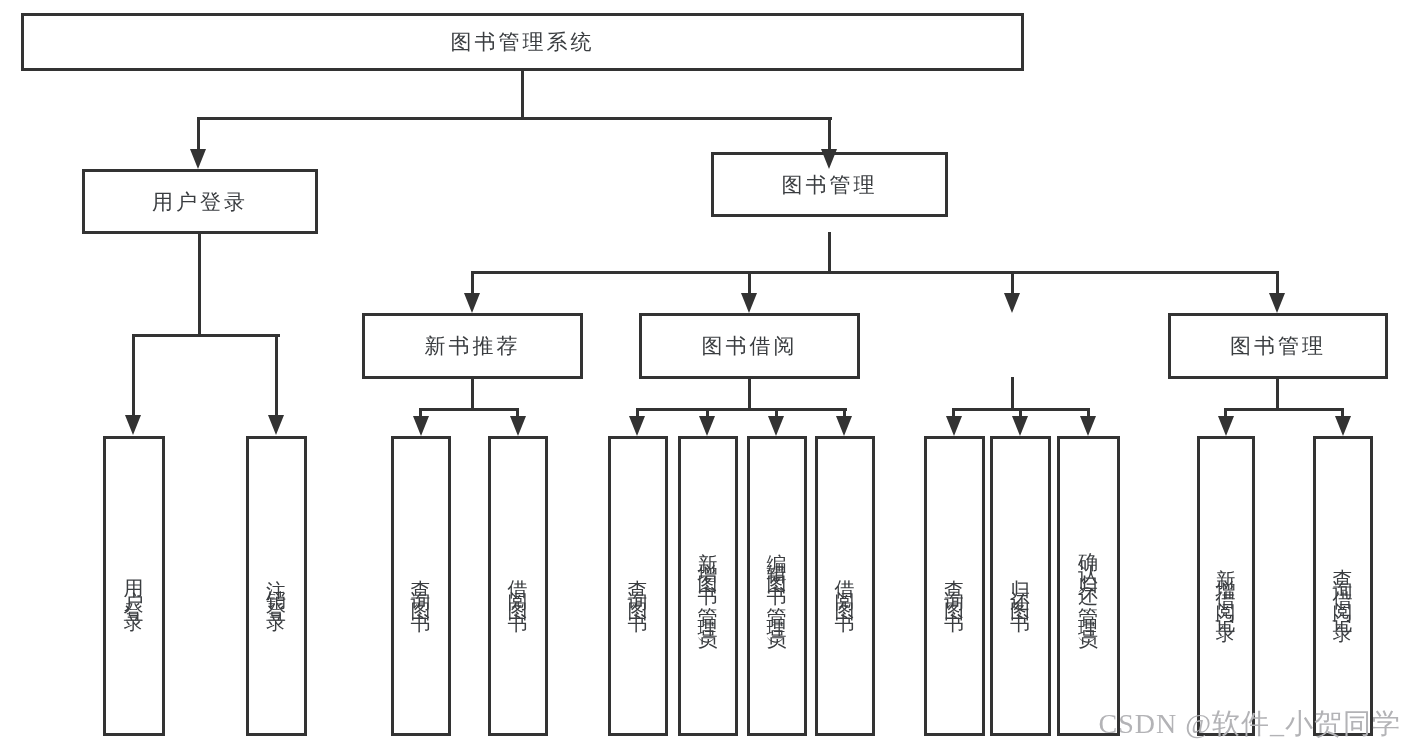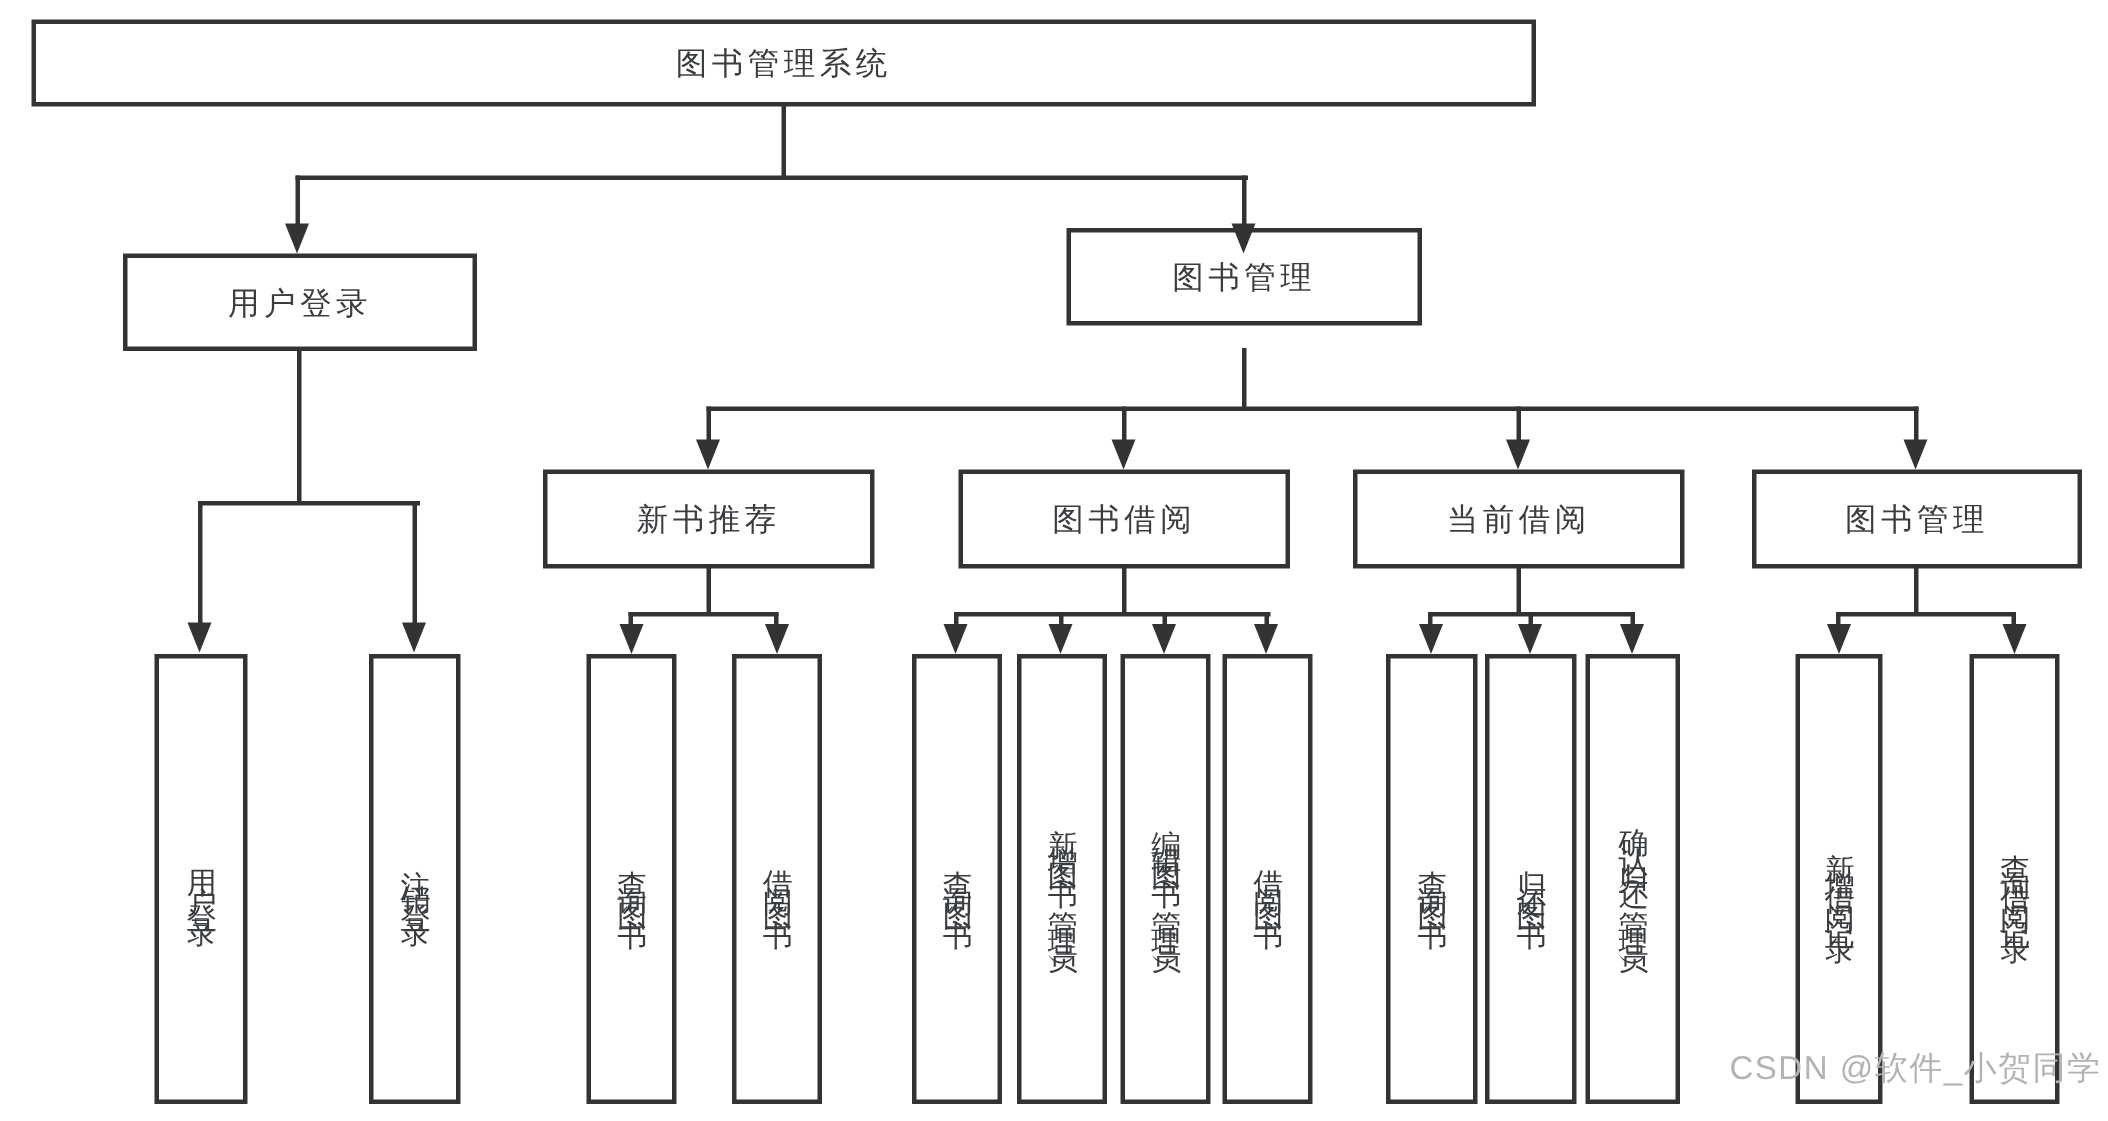--- a/index.html
+++ b/index.html
@@ -7,21 +7,21 @@
     --text:#3a3d40;
     --bg:#ffffff;
     --wm:#b3b3b6;
   }
   html,body{margin:0;padding:0;background:#fff;}
   .canvas{
     position:relative;
     width:1405px;height:747px;
     background:var(--bg);
     overflow:hidden;
-    font-family:Liberation Sans, sans-serif;
+    font-family:Liberation Serif, serif;
   }
   .hbox{
     position:absolute;box-sizing:border-box;
     border:3px solid var(--line);background:#fff;
     display:flex;align-items:center;justify-content:center;
     font-size:21px;color:var(--text);letter-spacing:3px;
     white-space:nowrap;
   }
   .vbox{
     position:absolute;box-sizing:border-box;
@@ -37,41 +37,40 @@
   .vline,.hline{position:absolute;background:var(--line);}
   .vline{width:3px;}
   .hline{height:3px;}
   .arrow{
     position:absolute;width:0;height:0;
     border-left:8px solid transparent;
     border-right:8px solid transparent;
     border-top:20px solid var(--line);
   }
   .watermark{
-    position:absolute;right:4px;bottom:20px;
-    font-size:22px;color:var(--wm);letter-spacing:1px;
+    position:absolute;right:4px;bottom:4px;
+    font-size:28px;color:var(--wm);letter-spacing:1px;
     white-space:nowrap;
   }
 </style>
 </head>
 <body>
 
 <div class="canvas">
 
   <div class="hbox" style="left:21px;top:13px;width:1003px;height:58px">图书管理系统</div>
 
   <div class="hbox" style="left:82px;top:169px;width:236px;height:65px">用户登录</div>
 
   <div class="hbox" style="left:711px;top:152px;width:237px;height:65px">图书管理</div>
 
   <div class="hbox" style="left:362px;top:313px;width:221px;height:66px">新书推荐</div>
 
   <div class="hbox" style="left:639px;top:313px;width:221px;height:66px">图书借阅</div>
 
-  <div class="hbox" style="left:902px;top:313px;width:221px;height:66px">当前借阅</div>
 
   <div class="hbox" style="left:1168px;top:313px;width:220px;height:66px">图书管理</div>
 
   <div class="vbox" style="left:103px;width:62px">
     <span>用户登录</span>
   </div>
   <div class="vbox" style="left:246px;width:61px">
     <span>注销登录</span>
   </div>
 

